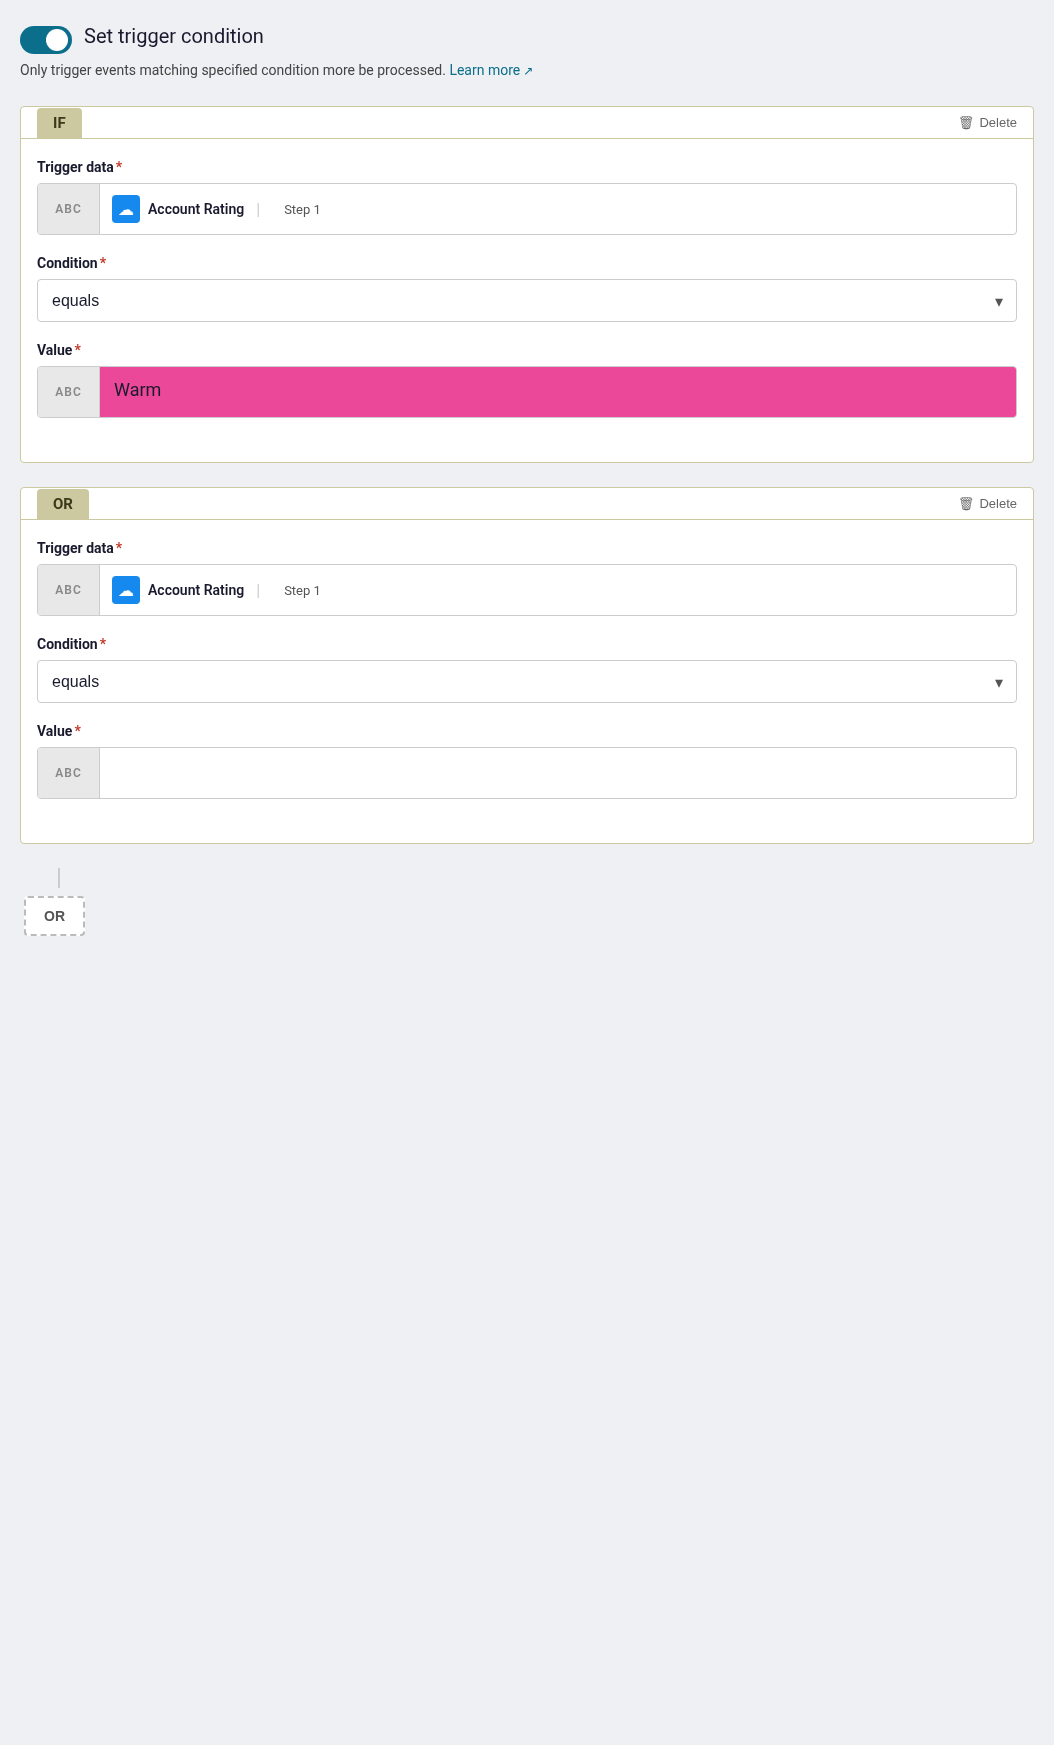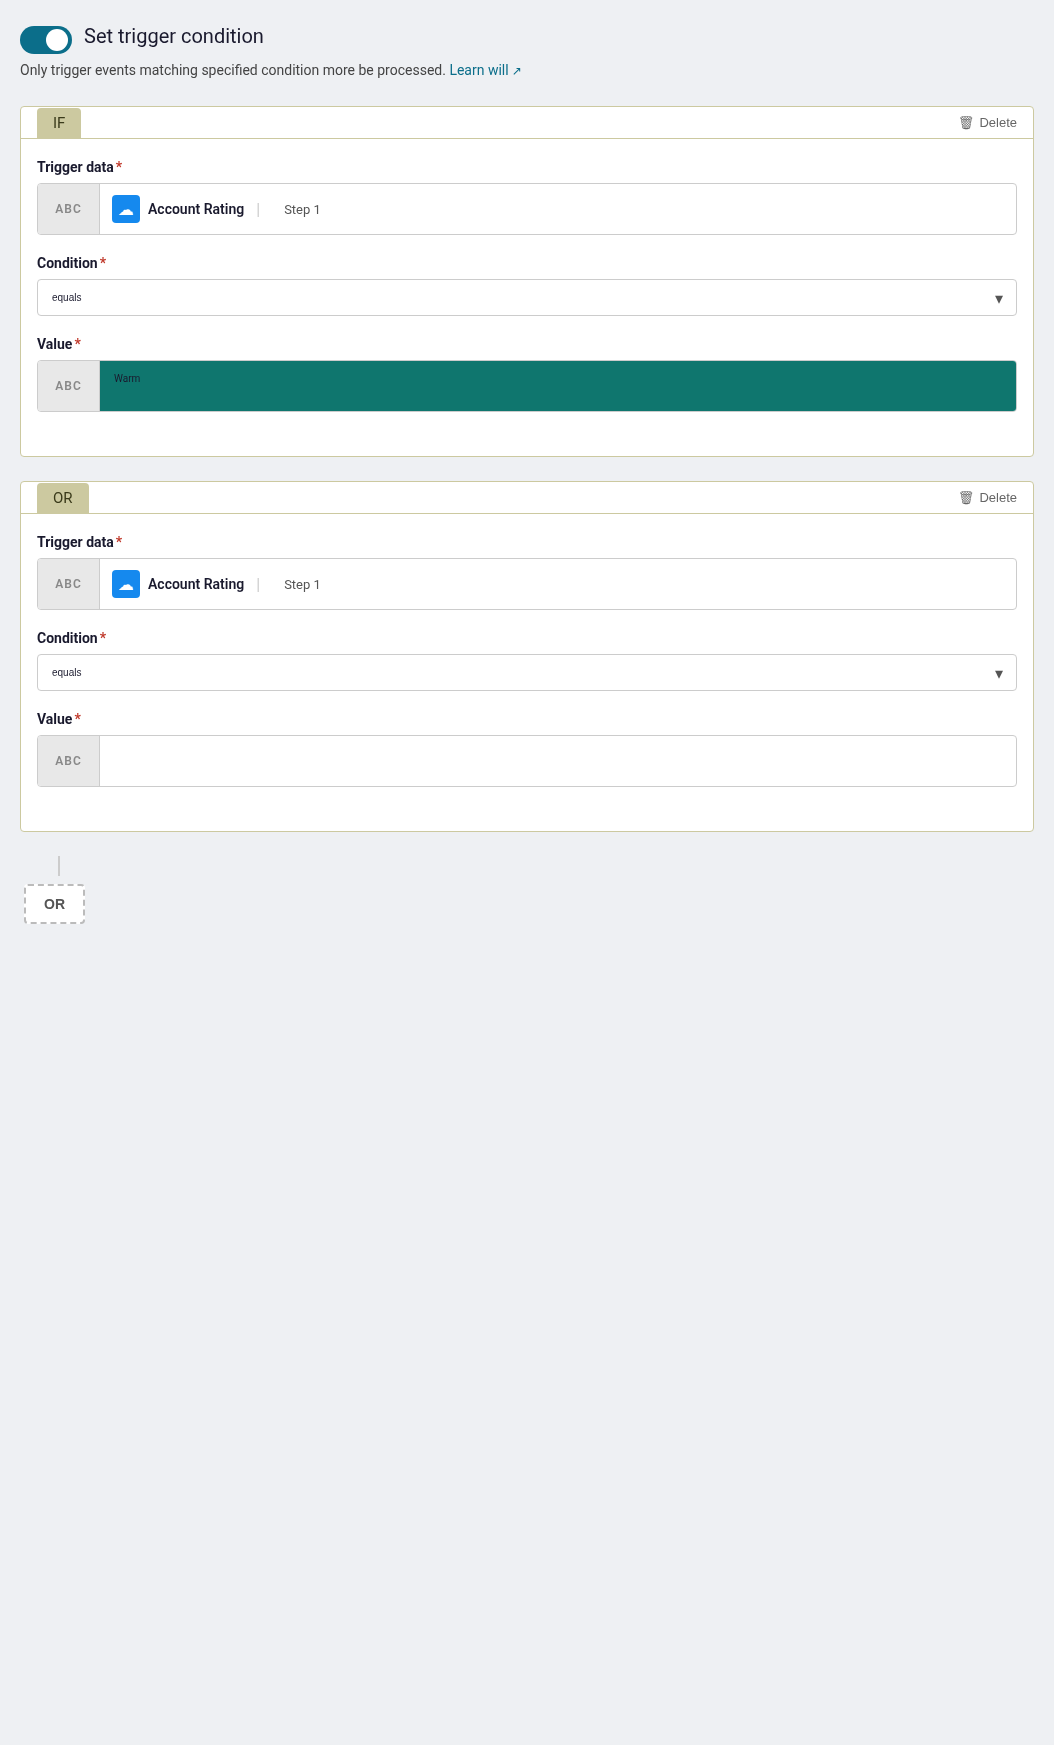--- a/index.html
+++ b/index.html
@@ -69,21 +69,21 @@
       background: #fff;
       border: 1.5px solid #ccc9a0;
       border-radius: 4px;
       margin-bottom: 24px;
       position: relative;
     }
 
     .block-label-tab {
       background: #ccc9a0;
       color: #3a3a1a;
-      font-weight: 400;
+      font-weight: 700;
       font-size: 15px;
       padding: 6px 16px;
       border-radius: 4px 4px 0 0;
       display: inline-block;
       margin-top: -1px;
       position: relative;
       top: 0;
     }
 
     .delete-btn {
@@ -187,21 +187,21 @@
       font-size: 13px;
       color: #555;
       margin-left: 12px;
     }
 
     .condition-select {
       width: 100%;
       border: 1.5px solid #ccc;
       border-radius: 4px;
       padding: 12px 14px;
-      font-size: 10px;
+      font-size: 16px;
       color: #1a1a2e;
       background: #fff;
       appearance: none;
       -webkit-appearance: none;
       cursor: pointer;
       background-image: none;
     }
 
     .select-wrapper {
       position: relative;
@@ -223,27 +223,27 @@
       border-radius: 4px;
       background: #fff;
       overflow: hidden;
       min-height: 52px;
       position: relative;
     }
 
     .value-text-area {
       flex: 1;
       padding: 12px 14px;
-      font-size: 10px;
+      font-size: 18px;
       color: #1a1a2e;
       border: none;
       outline: none;
       resize: none;
       font-family: inherit;
-      background: #0f766e;
+      background: #ec4899;
     }
 
     .or-button-container {
       display: flex;
       justify-content: flex-start;
       margin-top: 8px;
       padding-left: 4px;
     }
 
     .or-dashed-button {
@@ -272,21 +272,21 @@
   <div class="toggle-switch">
     <div class="toggle-track">
       <div class="toggle-knob"></div>
     </div>
   </div>
   <h2 class="header-title">Set trigger condition</h2>
 </div>
 
 <p class="header-description">
   <span>Only trigger events matching specified condition more be processed.</span>
-  <a class="learn-more-link" href="#">Learn will</a>
+  <a class="learn-more-link" href="#">Learn more</a>
 </p>
 
 <div class="condition-block">
   <div class="block-tab-row">
     <div class="block-label-tab">IF</div>
     <button class="delete-btn">
       <span>🗑</span>
       <span>Delete</span>
     </button>
   </div>

